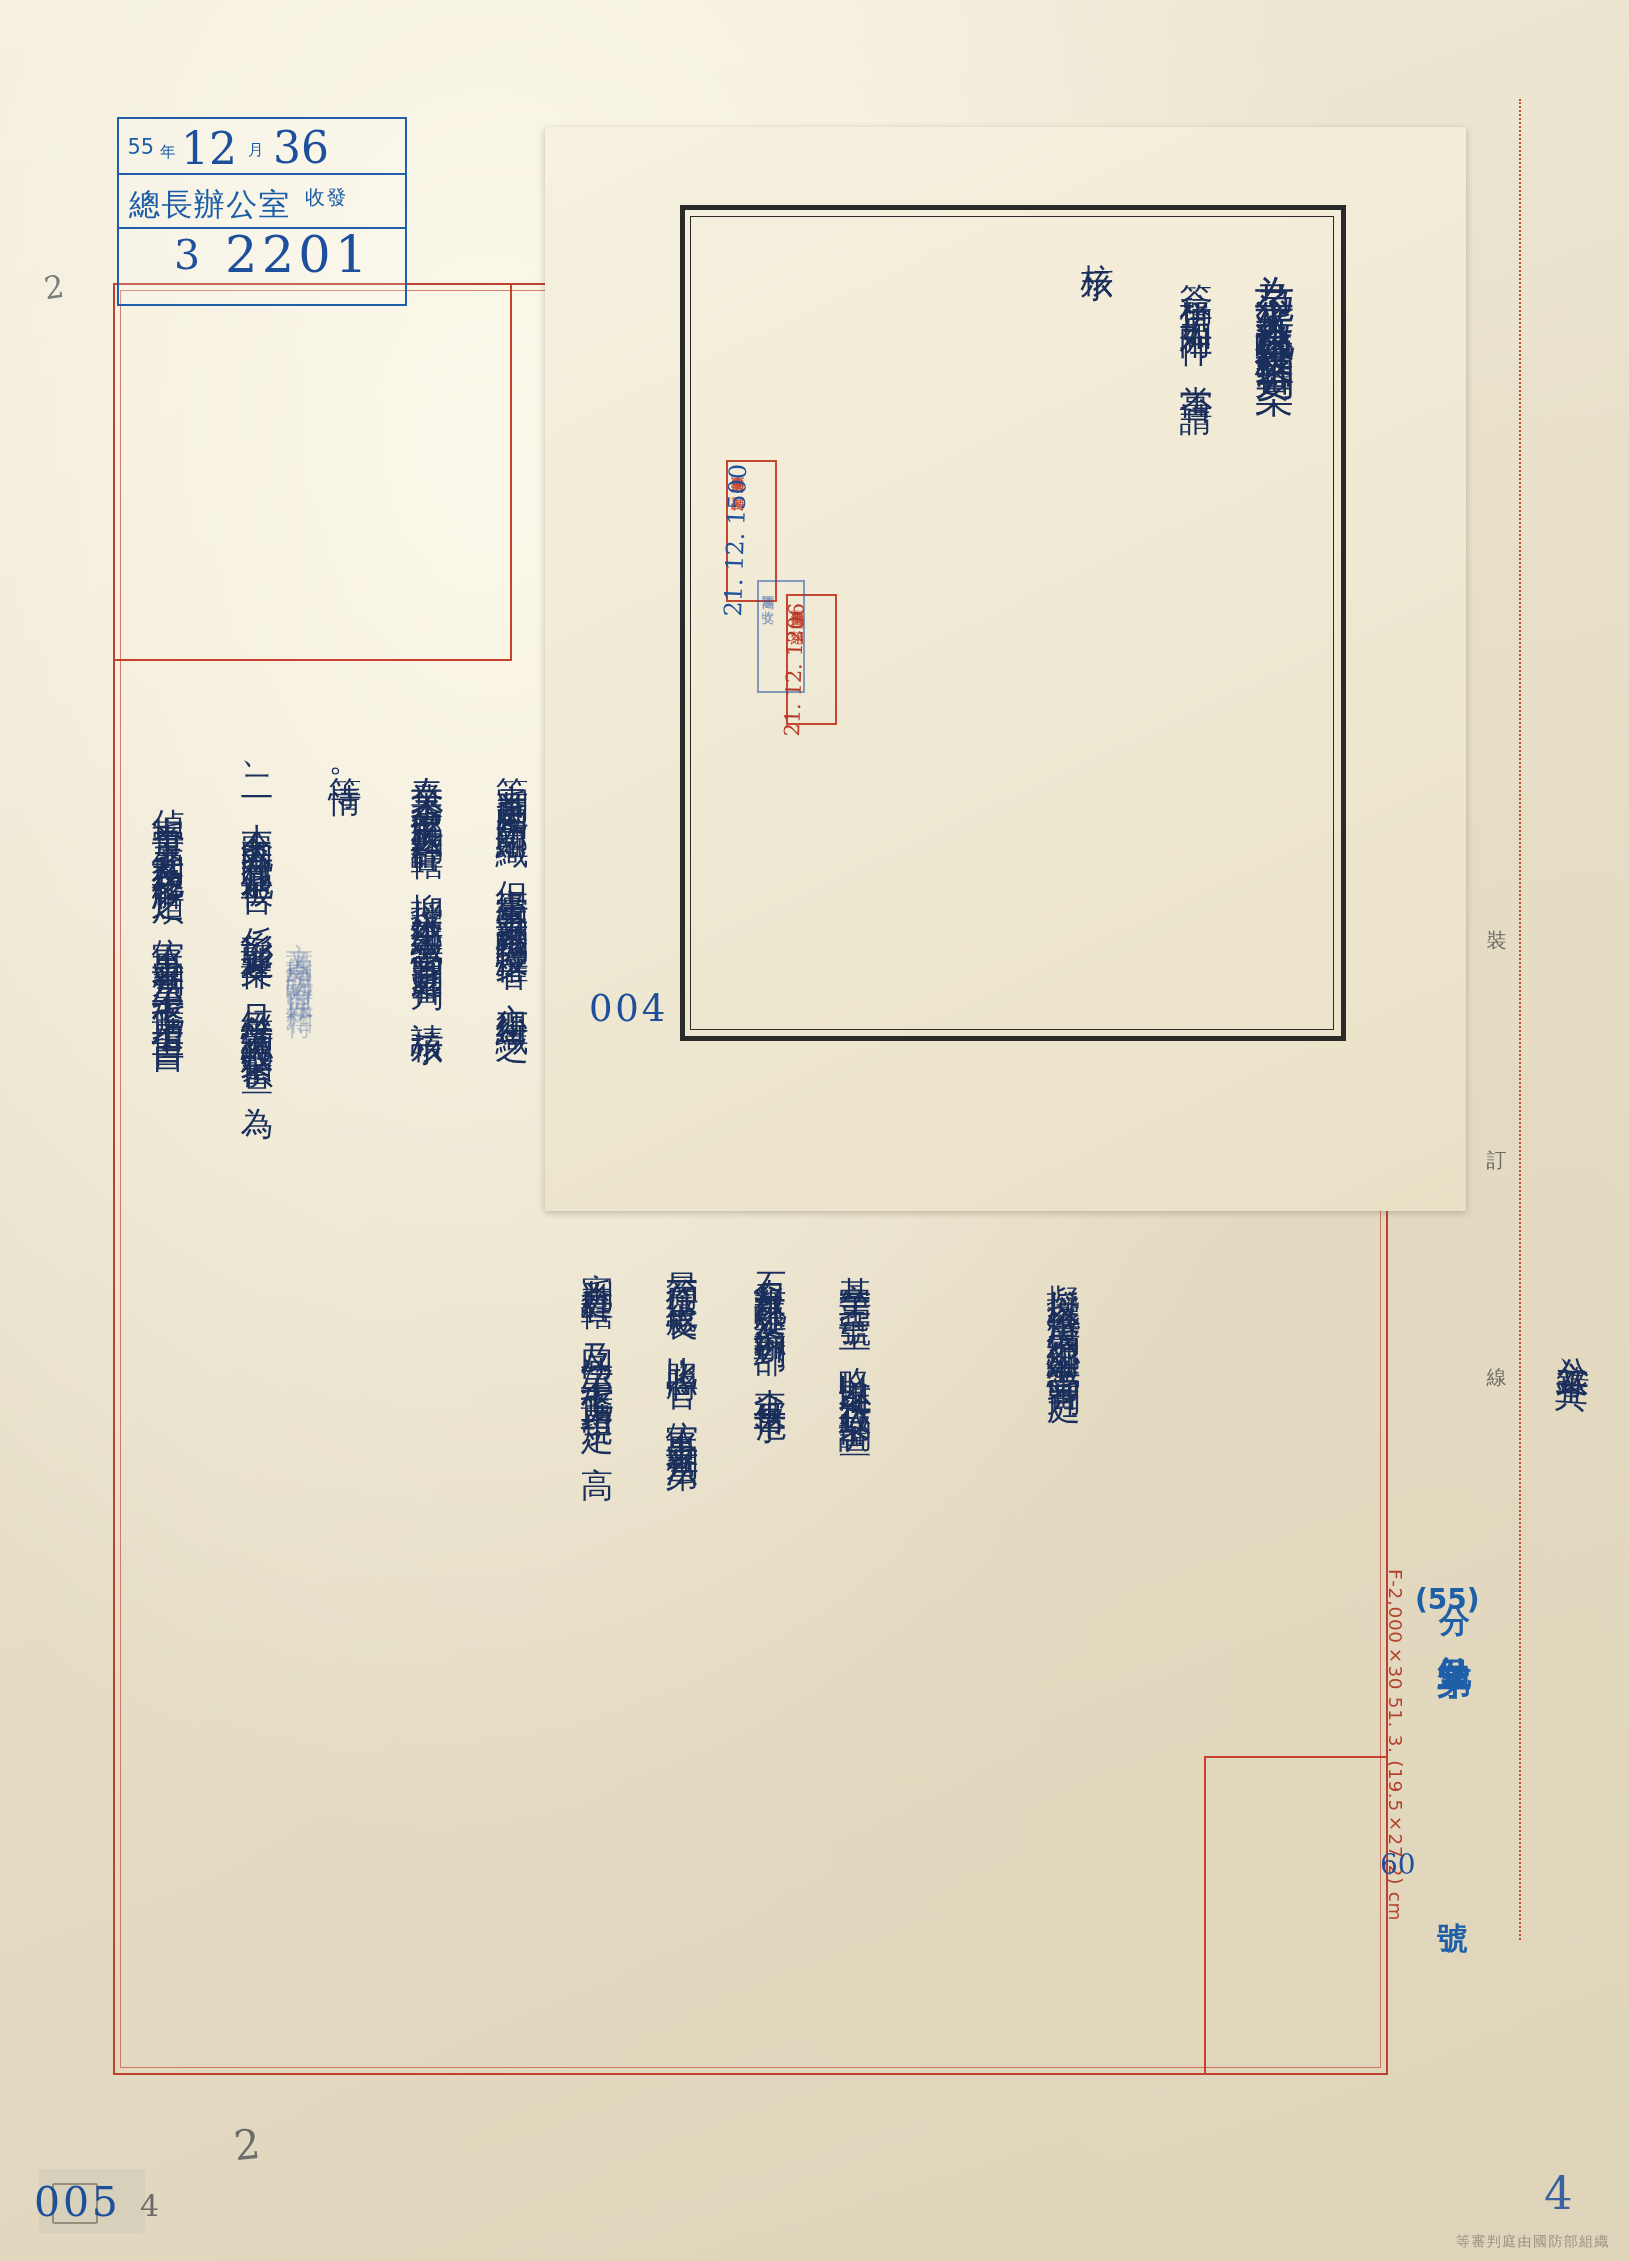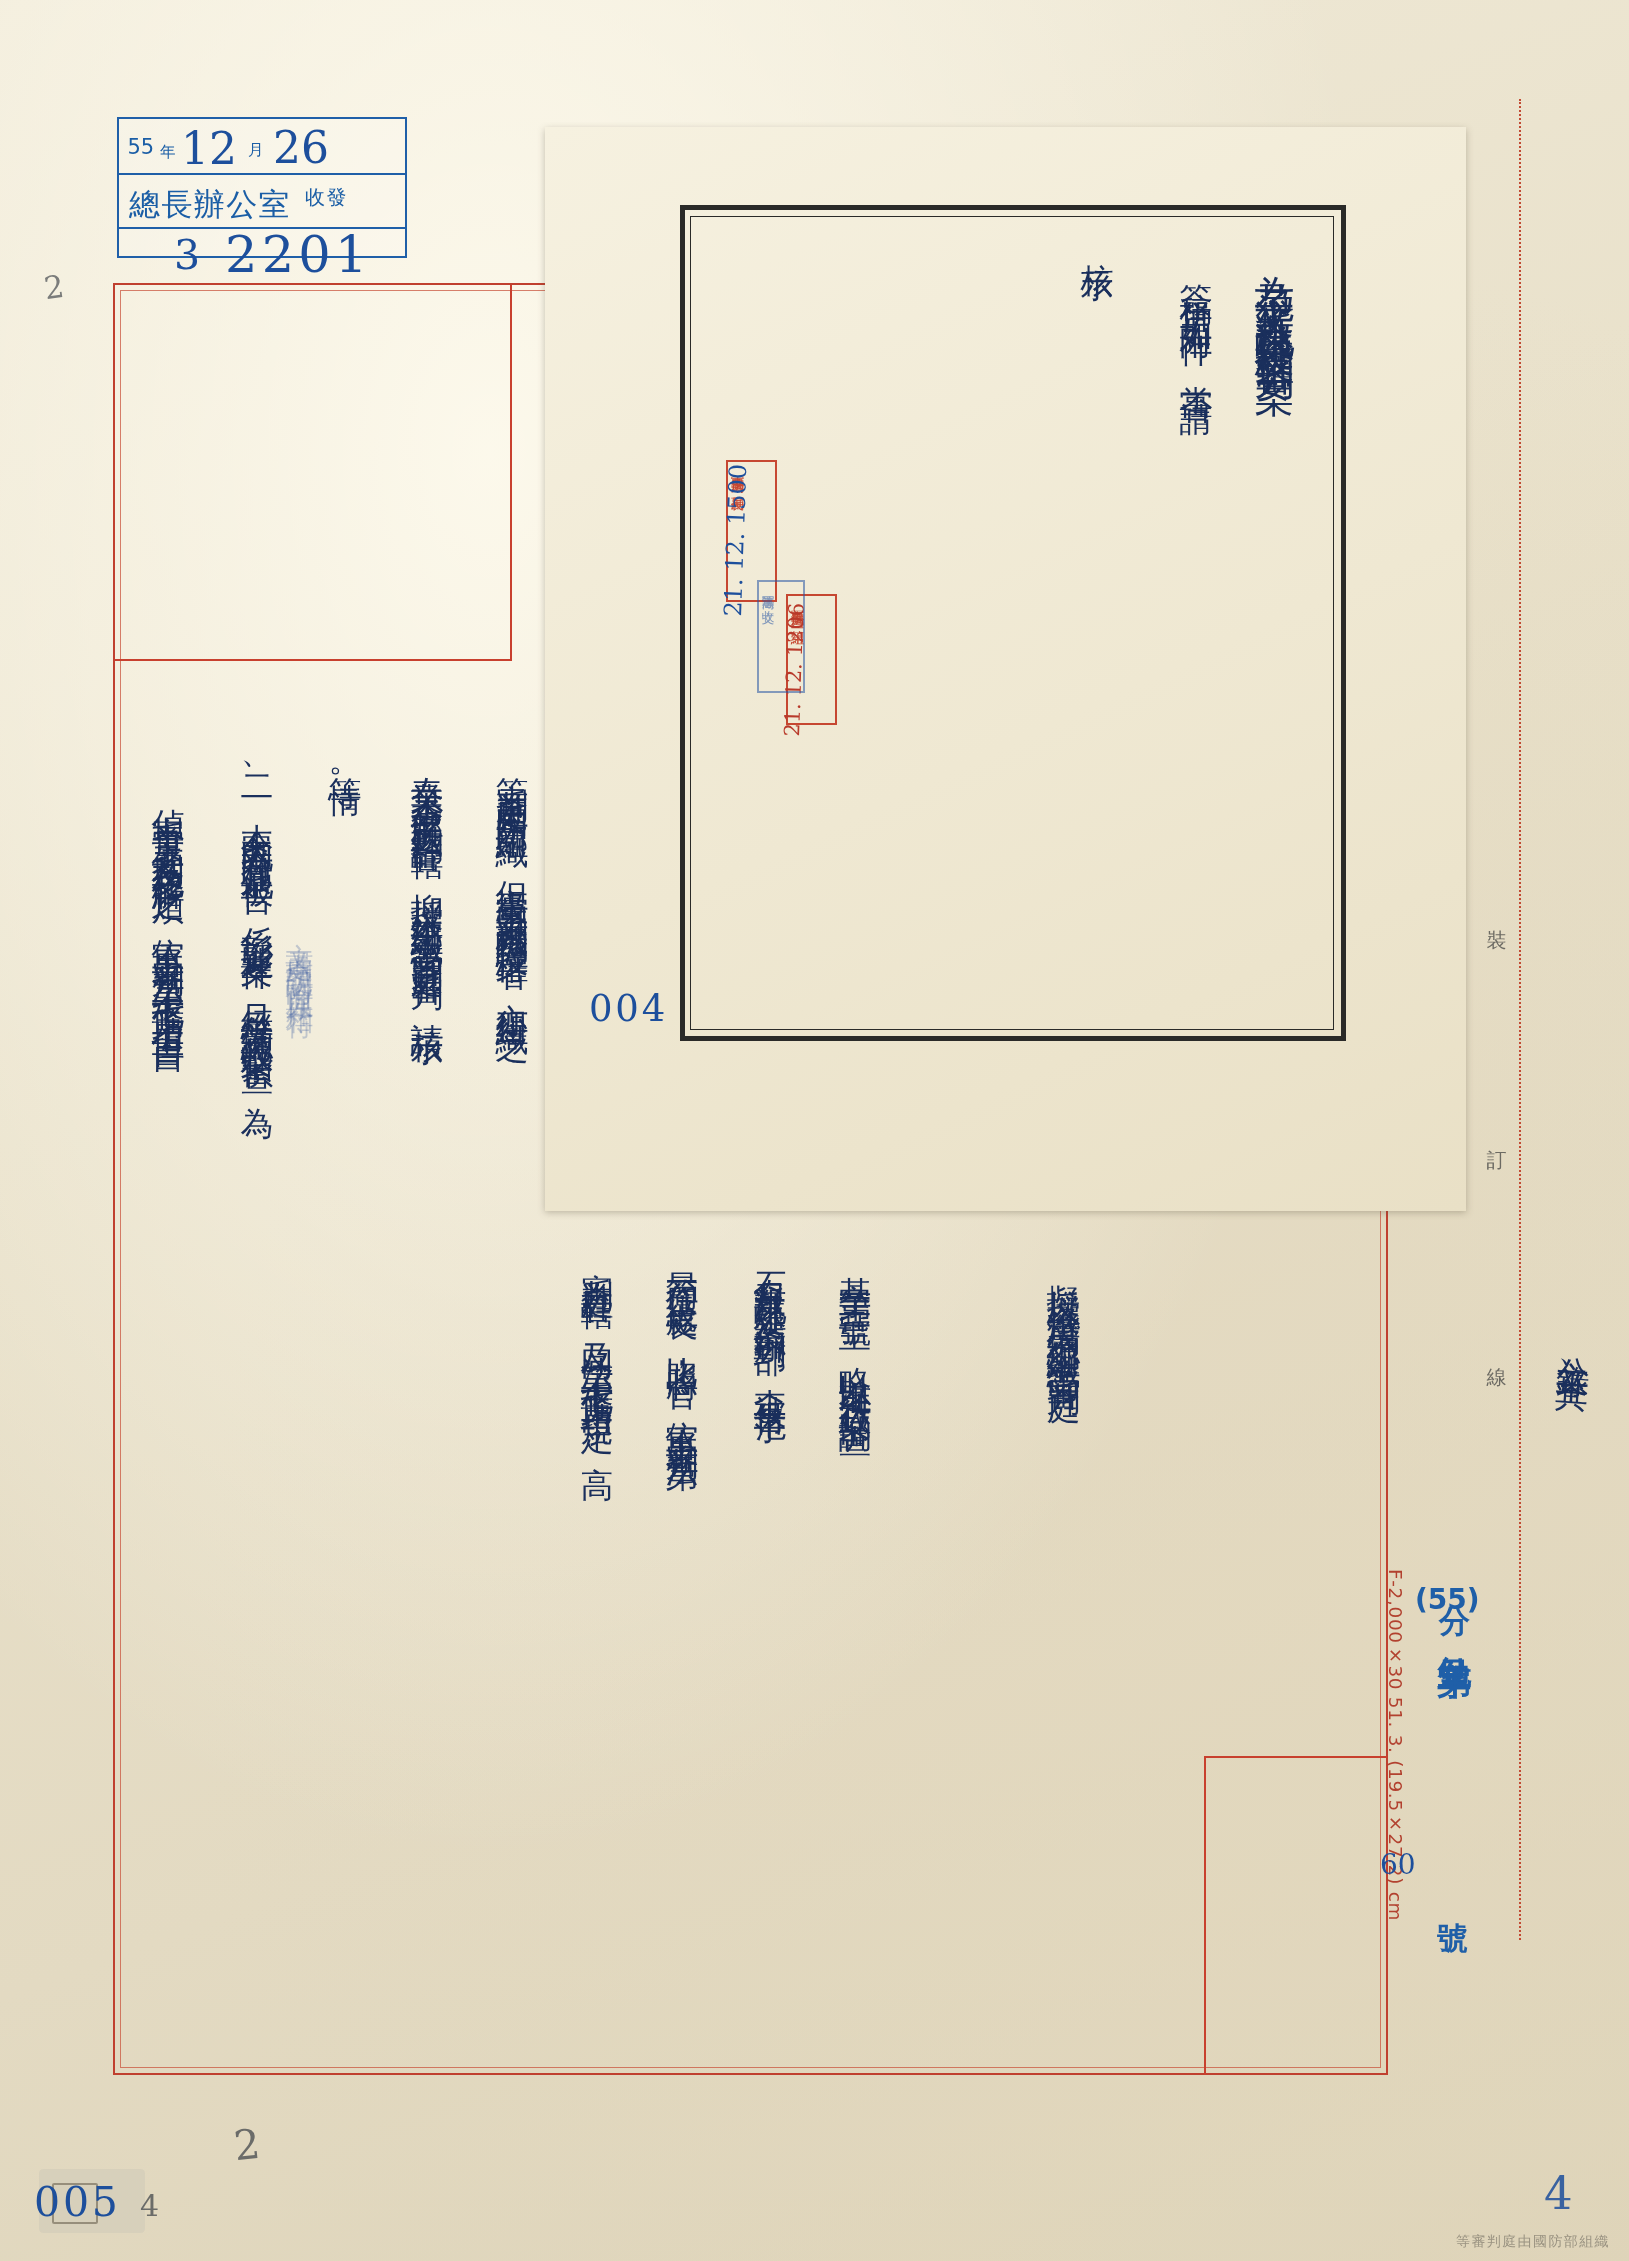--- a/index.html
+++ b/index.html
@@ -43,21 +43,21 @@
     left:120px;top:290px;
     width:1261px;height:1778px;
     border:0.7px solid #c9553f;
     box-sizing:border-box;
     opacity:.75;
   }
   
   #recvbox{
     position:absolute;
     left:117px;top:117px;
-    width:290px;height:141px;
+    width:290px;height:189px;
     border:2.1px solid #1f5fa8;
     box-sizing:border-box;
     background:rgba(255,255,255,0.18);
   }
   #recvbox .row{position:absolute;left:0;right:0;border-bottom:1.4px solid #1f5fa8;}
   #recvbox .r1{top:54px;}
   #recvbox .r2{top:108px;}
   .blueprint{color:#1b5ea6;font-size:18.4px;font-family:"DejaVu Sans",sans-serif;}
   .handblue{color:#1d4f9c;font-family:"DejaVu Serif","Liberation Serif",serif;}
   .handink{color:#1a2f5c;font-family:"DejaVu Serif","Liberation Serif",serif;}
@@ -134,21 +134,21 @@
   <div class="vtext handred" style="left:1246px;top:1785px;font-size:25.5px;">件</div>
 
   <div id="recvbox">
     <div class="row r1" style="position:absolute;height:0;border-bottom:2.1px solid #1f5fa8;left:0;right:0;top:54px;"></div>
     <div class="row r2" style="position:absolute;height:0;border-bottom:2.1px solid #1f5fa8;left:0;right:0;top:108px;"></div>
 
     <span class="blueprint" style="position:absolute;left:8.5px;top:15.6px;font-size:21px;">55</span>
     <span class="blueprint small" style="position:absolute;left:41px;top:23px;">年</span>
     <span class="handblue" style="position:absolute;left:62px;top:4.2px;font-size:44px;text-align:right;">12</span>
     <span class="blueprint small" style="position:absolute;left:129px;top:21px;">月</span>
-    <span class="handblue" style="position:absolute;left:154px;top:2.8px;font-size:44px;">26</span>
+    <span class="handblue" style="position:absolute;left:154px;top:2.8px;font-size:44px;">36</span>
 
     <span class="blueprint" style="position:absolute;left:10px;top:65px;font-size:31px;letter-spacing:1.4px;">總長辦公室</span>
     <span class="blueprint" style="position:absolute;left:186px;top:65px;font-size:20px;letter-spacing:1.4px;text-align:center;">收發</span>
 
     <span class="handblue" style="position:absolute;left:55px;top:112px;font-size:41px;">3</span>
     <span class="handblue" style="position:absolute;left:106px;top:106px;font-size:51px;letter-spacing:4.2px;">2201</span>
   </div>
 
   <div class="handpencil" style="position:absolute;left:44px;top:269px;font-size:31px;transform:rotate(-8deg);opacity:.65;">2</div>
 

